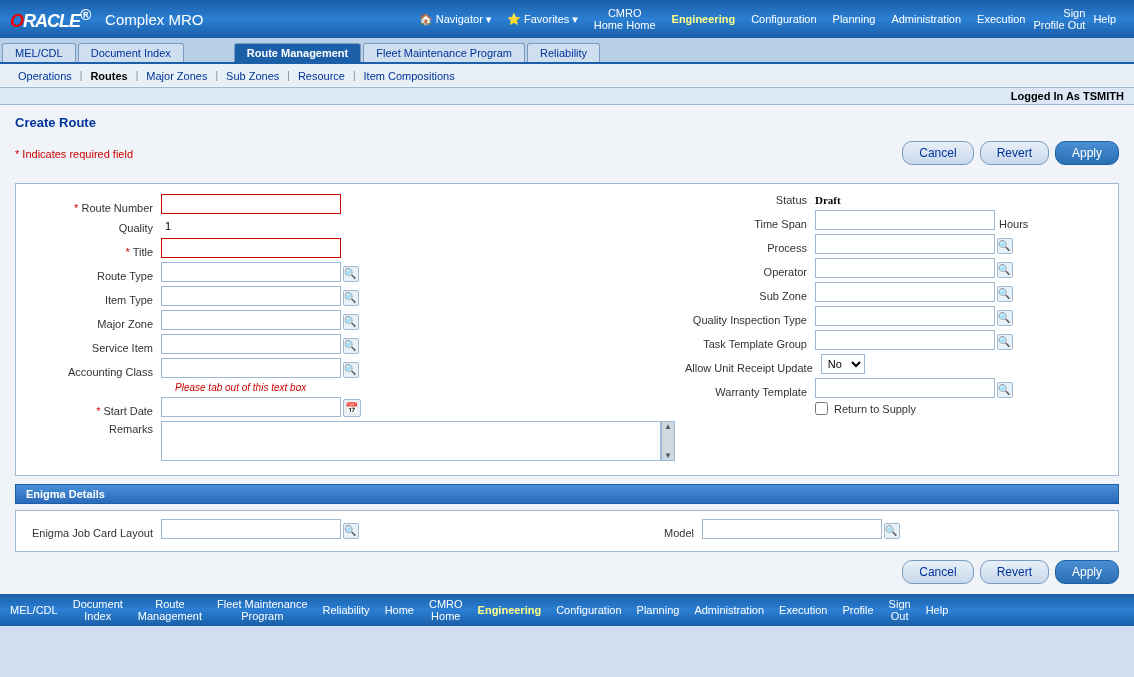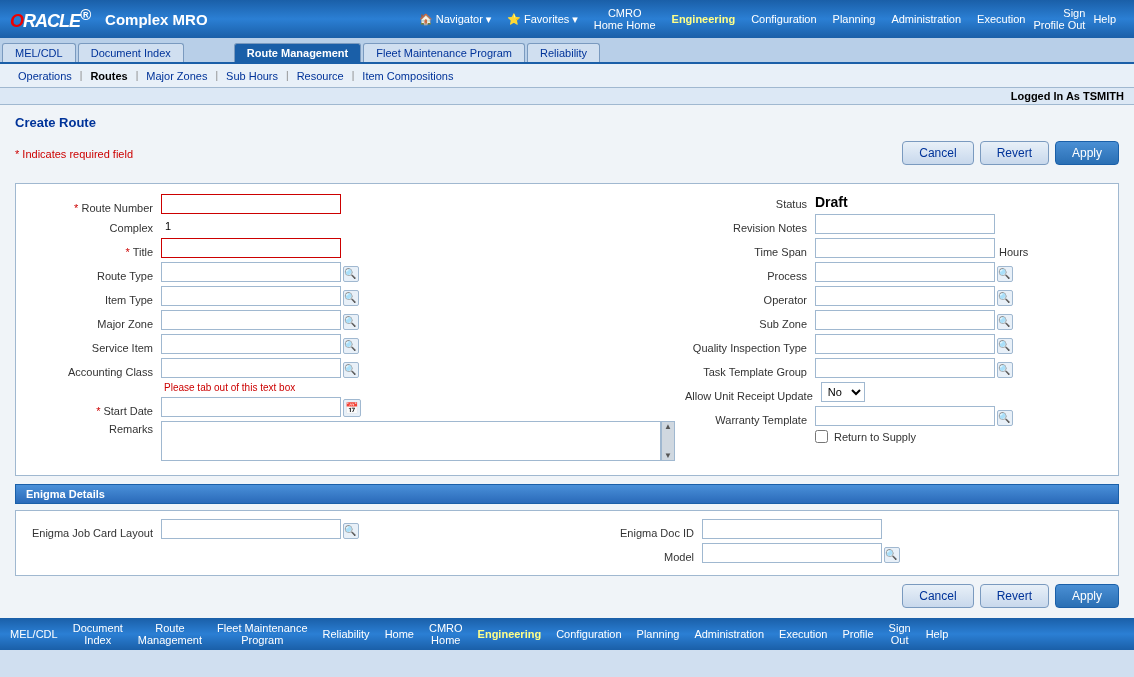--- a/index.html
+++ b/index.html
@@ -19,21 +19,21 @@
       font-size: 18px;
       font-weight: bold;
       font-style: italic;
       margin-right: 15px;
       letter-spacing: -1px;
     }
     .oracle-logo span { color: #e00; }
     .app-title {
       color: #fff;
       font-size: 15px;
-      font-weight: bold;
+      font-weight: normal;
       margin-right: auto;
     }
     .top-nav {
       display: flex;
       gap: 0;
       align-items: center;
     }
     .top-nav-item {
       color: #fff;
       font-size: 11px;
@@ -128,21 +128,21 @@
       gap: 6px;
       margin-bottom: 10px;
     }
     .btn {
       padding: 4px 16px;
       font-size: 12px;
       border: 1px solid #7a9abf;
       background: linear-gradient(180deg, #e8f0f8, #c8d8ec);
       color: #003399;
       cursor: pointer;
-      border-radius: 4px;
+      border-radius: 10px;
       font-weight: normal;
     }
     .btn.primary {
       background: linear-gradient(180deg, #4a8fd4, #2a6fb4);
       color: #fff;
       border-color: #1a5fa8;
     }
 
     
     .form-section {
@@ -187,21 +187,21 @@
       background: #e8f0f8;
       border: 1px solid #a0b8d0;
       border-radius: 2px;
       margin-left: 2px;
       cursor: pointer;
       text-align: center;
       line-height: 14px;
       font-size: 10px;
       color: #333;
     }
-    .status-draft { color: #000; font-weight: bold; font-size: 14px; }
+    .status-draft { color: #000; font-weight: bold; font-size: 11px; font-family: Liberation Serif, serif; }
     .hours-label { font-size: 11px; color: #333; margin-left: 4px; }
 
     .dropdown-select {
       font-size: 11px;
       height: 20px;
       border: 1px solid #a0b8d0;
       background: #fff;
       padding: 0 2px;
     }
 
@@ -245,21 +245,21 @@
     .enigma-header {
       background: linear-gradient(180deg, #4a90d9 0%, #2a6ab9 100%);
       color: #fff;
       font-size: 11px;
       font-weight: bold;
       padding: 3px 10px;
       margin-bottom: 6px;
       border: 1px solid #1a5fa8;
     }
 
-    .tab-notice { font-size: 10px; color: #cc0000; margin-left: 3px; }
+    .tab-notice { font-size: 10px; color: #cc0000; font-style: italic; margin-left: 14px; }
 
     
     .footer-nav {
       background: linear-gradient(180deg, #1a5fa8 0%, #2b7fd4 50%, #1a5fa8 100%);
       display: flex;
       align-items: center;
       padding: 4px 10px;
       gap: 15px;
       flex-wrap: wrap;
     }
@@ -372,21 +372,21 @@
   <div class="tab">Reliability</div>
 </div>
 
 <div class="sub-nav">
   <span class="sub-nav-item">Operations</span>
   <span class="sub-nav-sep">|</span>
   <span class="sub-nav-item active">Routes</span>
   <span class="sub-nav-sep">|</span>
   <span class="sub-nav-item">Major Zones</span>
   <span class="sub-nav-sep">|</span>
-  <span class="sub-nav-item">Sub Hours</span>
+  <span class="sub-nav-item">Sub Zones</span>
   <span class="sub-nav-sep">|</span>
   <span class="sub-nav-item">Resource</span>
   <span class="sub-nav-sep">|</span>
   <span class="sub-nav-item">Item Compositions</span>
 </div>
 
 <div class="logged-bar">
   <span>Logged In As</span>&nbsp;<span>TSMITH</span>
 </div>
 
@@ -407,21 +407,21 @@
     <div style="display:grid;grid-template-columns:1fr 1fr;gap:3px 10px;">
 
       <div>
 
         <div class="form-row">
           <span class="form-label required">Route Number</span>
           <input class="form-input" type="text" style="">
         </div>
 
         <div class="form-row">
-          <span class="form-label">Complex</span>
+          <span class="form-label">Quality</span>
           <span class="form-input-readonly">1</span>
         </div>
 
         <div class="form-row">
           <span class="form-label required">Title</span>
           <input class="form-input" type="text" style="">
         </div>
 
         <div class="form-row">
           <span class="form-label">Route Type</span>
@@ -478,24 +478,20 @@
         </div>
       </div>
 
       <div>
 
         <div class="form-row">
           <span class="form-label">Status</span>
           <span class="status-draft">Draft</span>
         </div>
 
-        <div class="form-row">
-          <span class="form-label">Revision Notes</span>
-          <input class="form-input normal" type="text" style="">
-        </div>
 
         <div class="form-row">
           <span class="form-label">Time Span</span>
           <input class="form-input normal" type="text" style="">
           <span class="hours-label">Hours</span>
         </div>
 
         <div class="form-row">
           <span class="form-label">Process</span>
           <input class="form-input normal" type="text" style="">
@@ -558,24 +554,20 @@
 
       <div>
         <div class="form-row">
           <span class="form-label">Enigma Job Card Layout</span>
           <input class="form-input normal" type="text" style="">
           <span class="search-icon">🔍</span>
         </div>
       </div>
 
       <div>
-        <div class="form-row">
-          <span class="form-label">Enigma Doc ID</span>
-          <input class="form-input normal" type="text" style="">
-        </div>
         <div class="form-row">
           <span class="form-label">Model</span>
           <input class="form-input normal" type="text" style="">
           <span class="search-icon">🔍</span>
         </div>
       </div>
     </div>
   </div>
 
   <div style="display:flex;justify-content:flex-end;gap:6px;margin-top:8px;">

